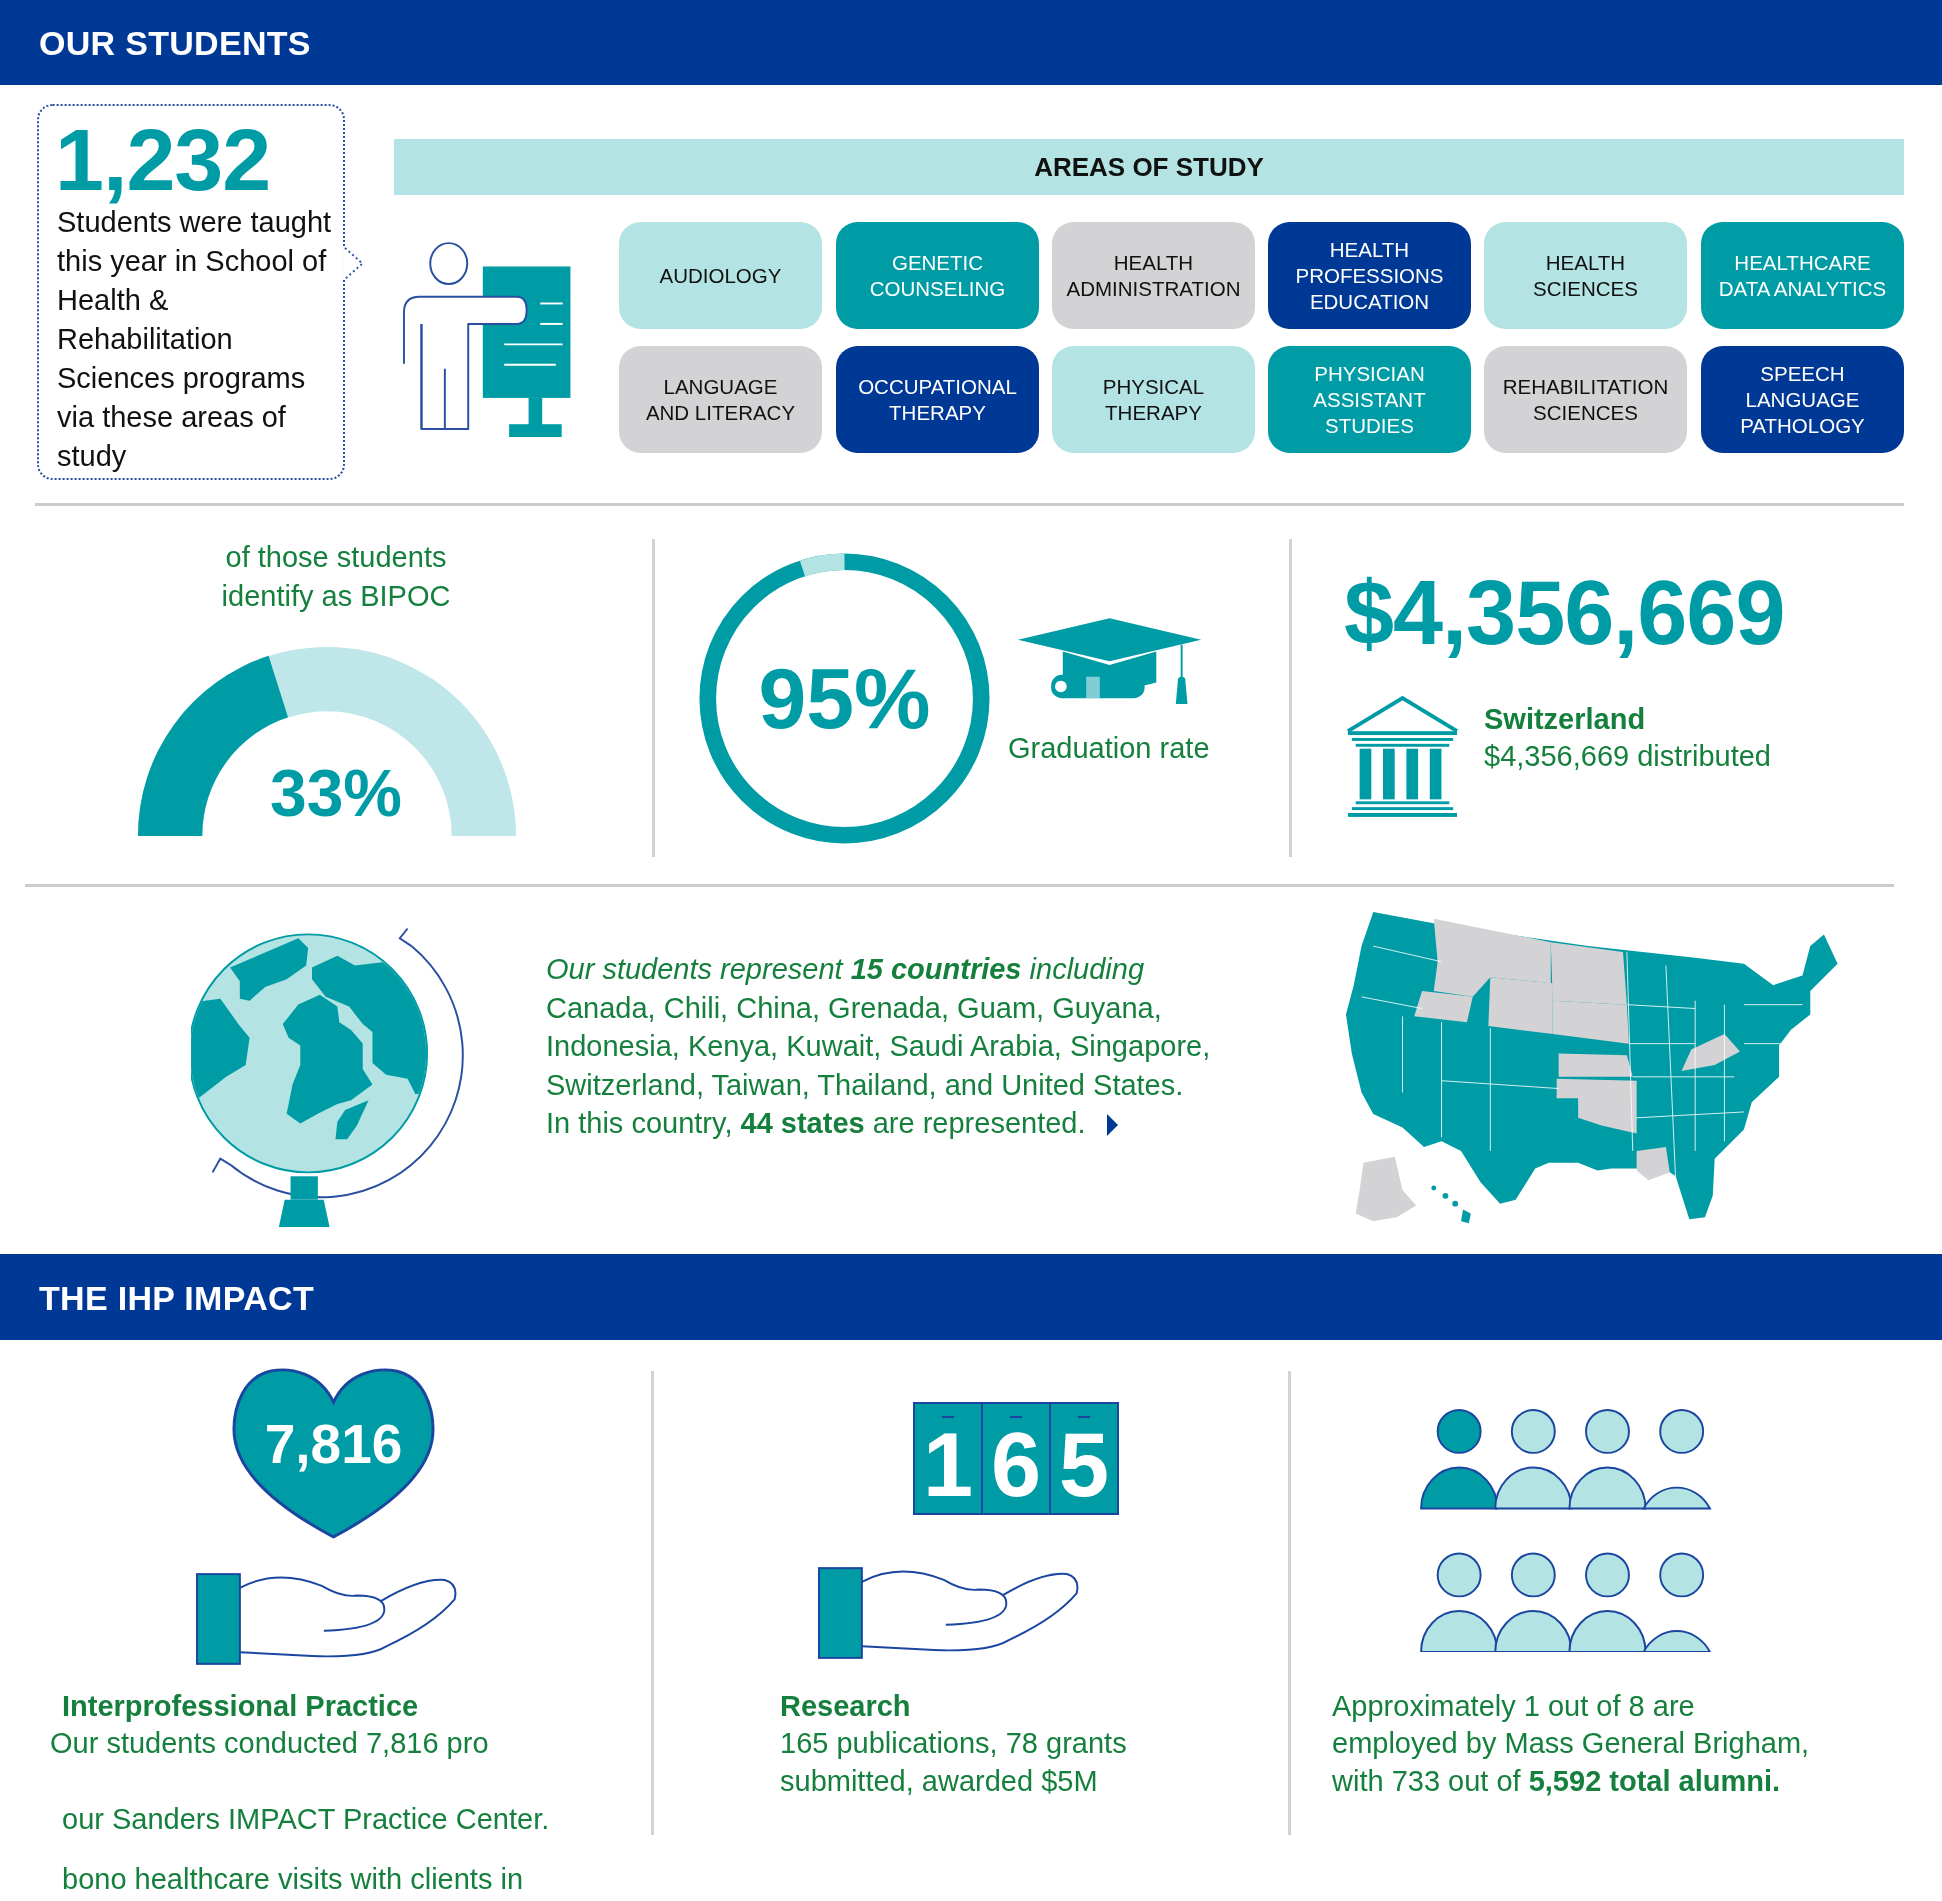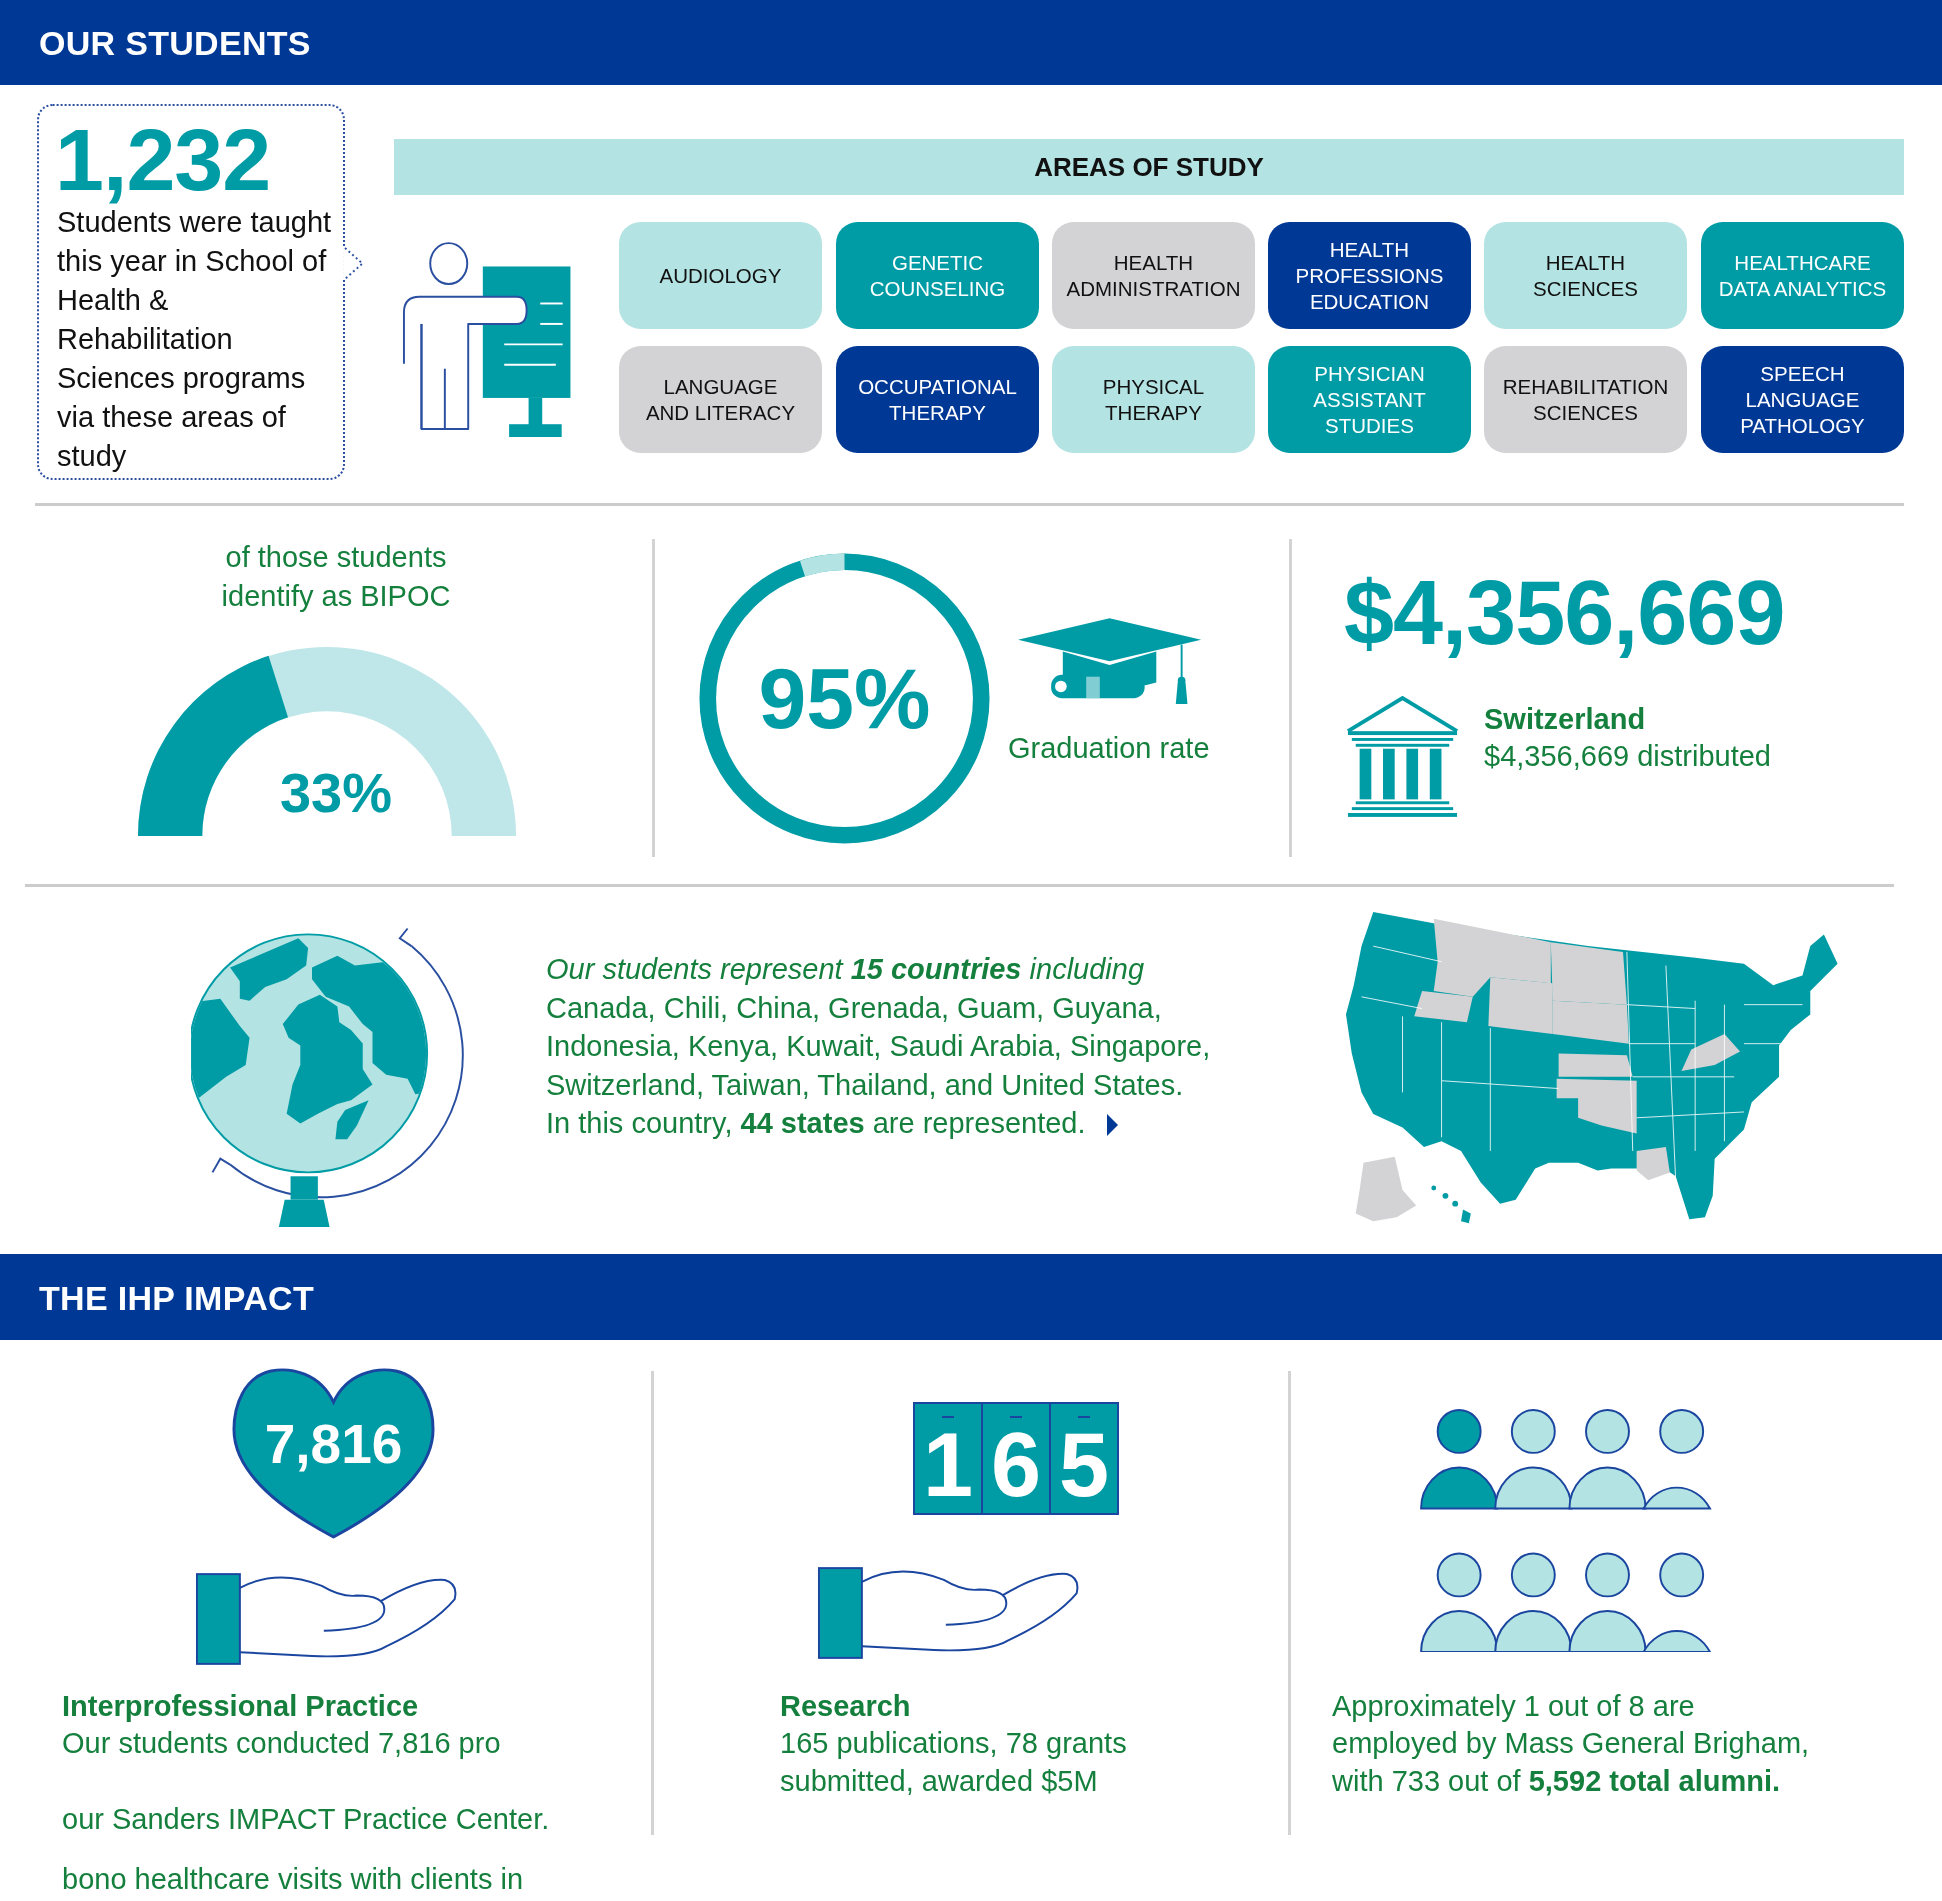--- a/index.html
+++ b/index.html
@@ -96,21 +96,21 @@
 <div class="hr" style="left:35px;top:503px;width:1869px;"></div>
 
 <div class="txt" style="left:146px;top:538px;width:380px;text-align:center;">of those students</div>
 <div class="txt" style="left:146px;top:577px;width:380px;text-align:center;">identify as BIPOC</div>
 <svg class="abs" style="left:137px;top:644px;" width="380" height="195" viewBox="0 0 390 200">
 
   <path d="M1,197 A194,194 0 0 1 389,197 L323,197 A128,128 0 0 0 67,197 Z" fill="#bfe6e8"></path>
 
   <path d="M1,197 A194,194 0 0 1 135,12 L155,75 A128,128 0 0 0 67,197 Z" fill="#009ca6"></path>
 </svg>
-<div class="big-teal" style="left:146px;top:749px;width:380px;text-align:center;font-size:56px;line-height:88px;">33%</div>
+<div class="big-teal" style="left:146px;top:749px;width:380px;text-align:center;font-size:66px;line-height:88px;">33%</div>
 
 <div class="vr" style="left:652px;top:539px;height:318px;"></div>
 
 <svg class="abs" style="left:698px;top:552px;" width="293" height="293" viewBox="0 0 300 300">
   <circle cx="150" cy="150" r="140" fill="none" stroke="#009ca6" stroke-width="17"></circle>
   <path d="M150,10 A140,140 0 0 0 107,17" fill="none" stroke="#b3e3e2" stroke-width="17"></path>
 </svg>
 <div class="big-teal" style="left:698px;top:651px;width:293px;text-align:center;font-size:86px;line-height:94px;">95%</div>
 
 <svg class="abs" style="left:1018px;top:618px;" width="187" height="98" viewBox="0 0 192 100">
@@ -226,21 +226,21 @@
 </svg>
 <div class="abs" style="left:232px;top:1412px;width:203px;text-align:center;font-size:55px;font-weight:bold;color:#fff;">7,816</div>
 
 <svg class="abs" style="left:195px;top:1572px;" width="283" height="94" viewBox="0 0 290 96">
   <rect x="2" y="2" width="44" height="92" fill="#009ca6" stroke="#1a46a0" stroke-width="2"></rect>
   <path d="M46,16 Q84,-4 130,14 Q150,26 166,24 Q194,24 194,38 Q194,58 132,60" fill="none" stroke="#1a46a0" stroke-width="2"></path>
   <path d="M190,30 Q230,6 256,8 Q270,12 266,28 Q244,54 196,76 Q176,88 120,86 L46,82" fill="none" stroke="#1a46a0" stroke-width="2"></path>
 </svg>
 
 <div class="txt" style="left:62px;top:1687px;font-weight:bold;">Interprofessional Practice</div>
-<div class="txt" style="left:62px;top:1724px;">Our students conducted 7,816 pro</div>
+<div class="txt" style="left:50px;top:1724px;">Our students conducted 7,816 pro</div>
 <div class="txt" style="left:62px;top:1832px;margin-top:28px;">bono healthcare visits with clients in</div>
 <div class="txt" style="left:62px;top:1800px;">our Sanders IMPACT Practice Center.</div>
 
 <div class="vr" style="left:651px;top:1371px;height:464px;"></div>
 
 <div class="abs" style="left:913px;top:1402px;display:flex;border:2px solid #1a46a0;">
   <div style="width:66px;height:109px;background:#009ca6;position:relative;border-right:2px solid #1a46a0;">
     <div style="position:absolute;left:27px;top:11.7px;width:11.7px;height:2px;background:#1a46a0;"></div>
     <div style="position:absolute;left:0;right:0;top:11.7px;text-align:center;color:#fff;font-weight:bold;font-size:90px;line-height:98px;">1</div>
   </div>

